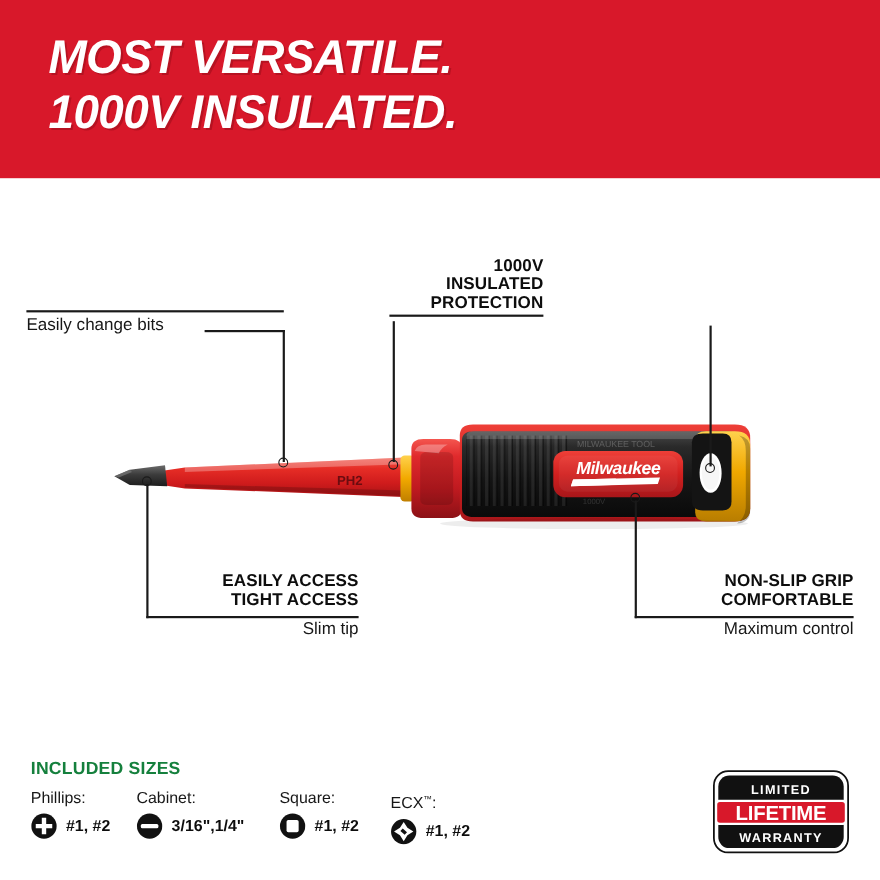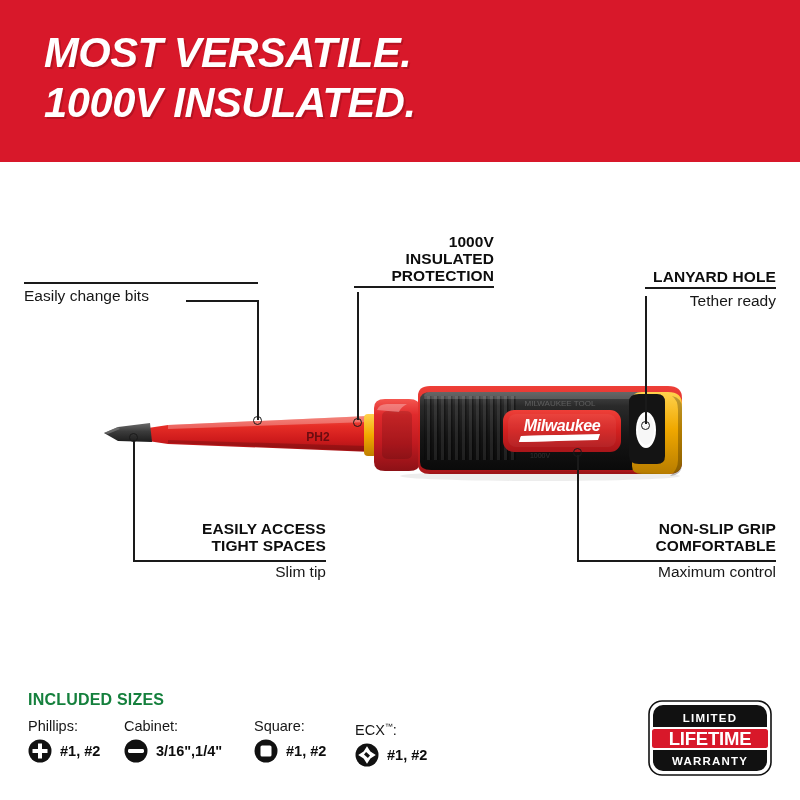--- a/index.html
+++ b/index.html
@@ -303,29 +303,24 @@
     <div class="sub">Easily change bits</div>
   </div>
 
   <div class="callout align-right" id="callout-insulated">
     <div class="title">1000V</div>
     <div class="title">INSULATED</div>
     <div class="title">PROTECTION</div>
     <div class="rule"></div>
   </div>
 
-  <div class="callout align-right" id="callout-lanyard">
-    <div class="title">LANYARD HOLE</div>
-    <div class="rule"></div>
-    <div class="sub">Tether ready</div>
-  </div>
 
   <div class="callout align-right" id="callout-tight-spaces">
     <div class="title">EASILY ACCESS</div>
-    <div class="title">TIGHT SPACES</div>
+    <div class="title">TIGHT ACCESS</div>
     <div class="sub" style="margin-top:8px;">Slim tip</div>
   </div>
 
   <div class="callout align-right" id="callout-grip">
     <div class="title">NON-SLIP GRIP</div>
     <div class="title">COMFORTABLE</div>
     <div class="sub" style="margin-top:8px;">Maximum control</div>
   </div>
 
   <div id="sizes-heading">INCLUDED SIZES</div>

